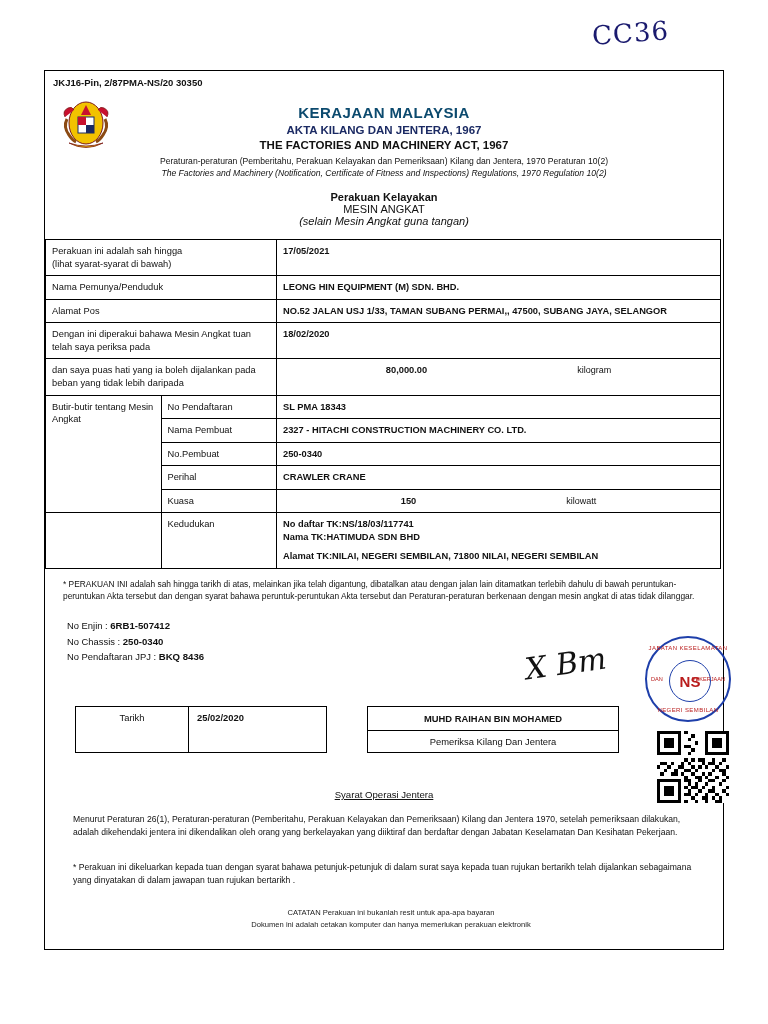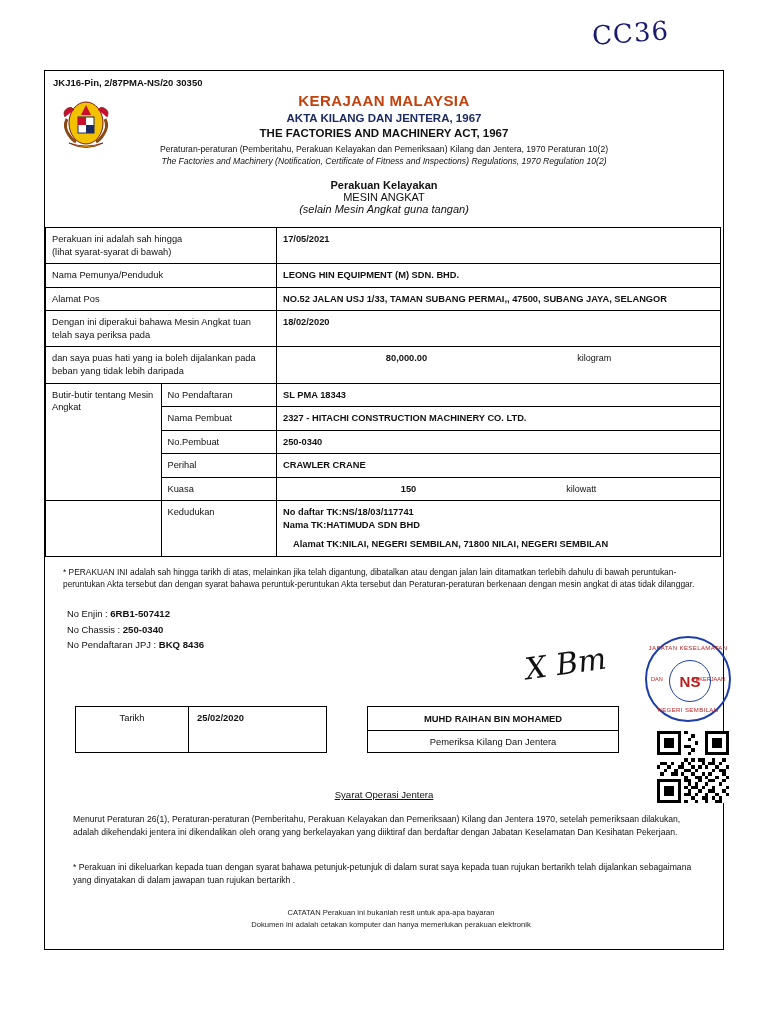--- a/index.html
+++ b/index.html
@@ -55,23 +55,23 @@
     height: 60px;
   }
   .header {
     text-align: center;
     margin-top: 2px;
     padding: 0 60px;
   }
   .h-main {
     font-size: 15px;
     font-weight: bold;
-    color: #c2410c;
+    color: #0c4a6e;
     letter-spacing: .4px;
-    margin-top: 4px;
+    margin-top: 16px;
   }
   .h-sub {
     font-size: 11.5px;
     font-weight: bold;
     color: #1b2a63;
     margin-top: 3px;
   }
   .h-en {
     font-size: 11.5px;
     font-weight: bold;
@@ -348,21 +348,21 @@
             <span class="u unit">kilowatt</span>
           </div>
         </td>
       </tr>
       <tr>
         <td class="lbl3" style="border-top:none;"></td>
         <td class="lbl2">Kedudukan</td>
         <td>
           <div class="val">No daftar TK:NS/18/03/117741</div>
           <div class="val">Nama TK:HATIMUDA SDN BHD</div>
-          <div class="val" style="margin-top:7px;margin-left:10px;">Alamat TK:NILAI, NEGERI SEMBILAN, 71800 NILAI, NEGERI SEMBILAN</div>
+          <div class="val" style="margin-top:7px;">Alamat TK:NILAI, NEGERI SEMBILAN, 71800 NILAI, NEGERI SEMBILAN</div>
         </td>
       </tr>
     </tbody>
       </table>
 
     <div class="note">* PERAKUAN INI adalah sah hingga tarikh di atas, melainkan jika telah digantung, dibatalkan atau dengan jalan lain ditamatkan terlebih dahulu di bawah peruntukan-peruntukan Akta tersebut dan dengan syarat bahawa peruntuk-peruntukan Akta tersebut dan Peraturan-peraturan berkenaan dengan mesin angkat di atas tidak dilanggar.</div>
 
     <div class="engine">
       <div>
         <span>No Enjin :</span>

